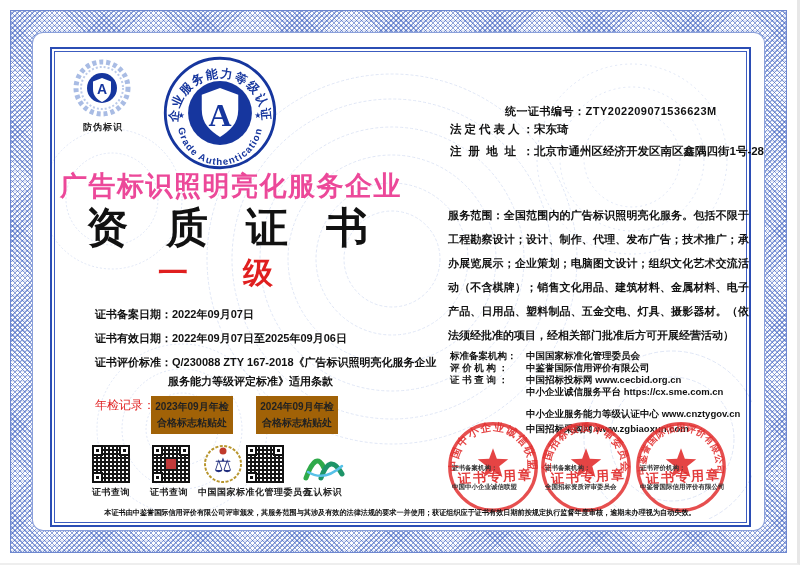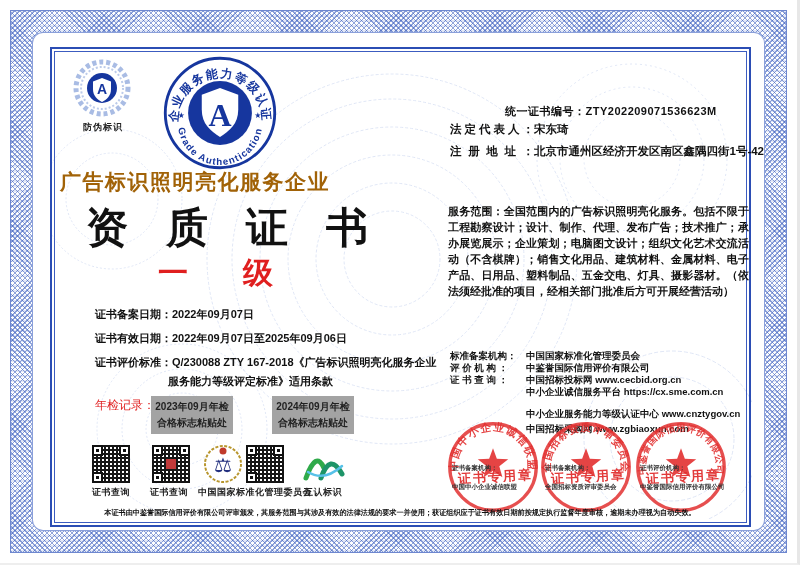--- a/index.html
+++ b/index.html
@@ -27,32 +27,32 @@
 
   
   .certno { left:505px; top:62px; font-size:11px; font-weight:bold; color:#111; letter-spacing:.5px;margin-top:42px; }
   .crow { left:450px; font-size:11.5px; font-weight:bold; color:#111; white-space:nowrap; }
   .crow .lbl { display:inline-block; min-width:84px; text-align:justify; text-align-last:justify; }
 
   
   .af-label { left:74px; top:121px; width:58px; text-align:center; font-size:9px; font-weight:bold; color:#222; letter-spacing:1px; }
 
   
-  .title1 { left:60px; top:168px; font-size:21px; font-weight:900; color:#a16207; letter-spacing:1.5px; white-space:nowrap; }
+  .title1 { left:60px; top:168px; font-size:27px; font-weight:900; color:#ec4899; letter-spacing:1.5px; white-space:nowrap; }
   .title2 { left:86px; top:200px; font-size:42px; font-weight:900; color:#111; letter-spacing:38px; white-space:nowrap; }
   .grade  { left:158px; top:253px; font-size:30px; font-weight:900; color:#e01f1f; letter-spacing:55px; white-space:nowrap; }
 
   
-  .scope { left:448px; top:203px; width:301px; font-size:11px; font-weight:bold; color:#111; line-height:16px; text-align:justify; }
+  .scope { left:448px; top:203px; width:301px; font-size:11px; font-weight:bold; color:#111; line-height:24px; text-align:justify; }
 
   
   .drow { left:95px; font-size:11px; font-weight:bold; color:#111; white-space:nowrap; }
   .drow2 { left:168px; font-size:11px; font-weight:bold; color:#111; white-space:nowrap; }
   .annual-label { left:95px; top:397px; font-size:12px; font-weight:normal; color:#e01f1f; }
-  .ybox { top:396px; width:82px; height:38px; background:#a3a3a3; color:#222; font-size:10px; font-weight:bold; text-align:center; line-height:16px; padding-top:3px; }
+  .ybox { top:396px; width:82px; height:38px; background:#a16207; color:#222; font-size:10px; font-weight:bold; text-align:center; line-height:16px; padding-top:3px; }
 
   
   .qr { width:38px; height:38px; position:absolute; background:
       repeating-linear-gradient(0deg,#161616 0 2px,transparent 2px 4px),
       repeating-linear-gradient(90deg,#161616 0 2px,#fff 2px 4px); }
   .fp { position:absolute; width:11px; height:11px; border:2px solid #111; background:#fff; }
   .fp::after { content:""; position:absolute; inset:2px; background:#111; }
   .fp.tl { left:0; top:0; } .fp.tr { right:0; top:0; } .fp.bl { left:0; bottom:0; }
   .qr-center { position:absolute; inset:14px; background:#c23a3a; }
   .rowlabel { top:486px; font-size:9px; font-weight:bold; color:#222; white-space:nowrap; letter-spacing:.5px; }
@@ -135,21 +135,21 @@
     <path d="M50 28 L66 34 V47 C66 60 58 66 50 71 C42 66 34 60 34 47 V34 Z" fill="#fff"></path>
     <text x="50" y="61" font-size="28" font-weight="bold" fill="#16369e" text-anchor="middle" font-family="Liberation Serif, serif">A</text>
   </svg>
 
   <div class="abs certno">统一证书编号：ZTY202209071536623M</div>
 
   <div class="abs crow" style="top:122px;">
     <span class="lbl">法定代表人：</span><span>宋东琦</span>
   </div>
   <div class="abs crow" style="top:144px;">
-    <span class="lbl">注册地址：</span><span>北京市通州区经济开发区南区鑫隅四街1号-42</span>
+    <span class="lbl">注册地址：</span><span>北京市通州区经济开发区南区鑫隅四街1号-28</span>
   </div>
 
   <div class="abs title1">广告标识照明亮化服务企业</div>
   <div class="abs title2">资质证书</div>
   <div class="abs grade">一级</div>
 
   <div class="abs scope">服务范围：全国范围内的广告标识照明亮化服务。包括不限于工程勘察设计；设计、制作、代理、发布广告；技术推广；承办展览展示；企业策划；电脑图文设计；组织文化艺术交流活动（不含棋牌）；销售文化用品、建筑材料、金属材料、电子产品、日用品、塑料制品、五金交电、灯具、摄影器材。（依法须经批准的项目，经相关部门批准后方可开展经营活动）</div>
 
   <div class="abs drow" style="top:307px;">
     <span>证书备案日期：</span><span>2022年09月07日</span>
@@ -160,21 +160,21 @@
   <div class="abs drow" style="top:355px;">
     <span>证书评价标准：</span><span>Q/230088 ZTY 167-2018《广告标识照明亮化服务企业</span>
   </div>
   <div class="abs drow2" style="top:374px;">服务能力等级评定标准》适用条款</div>
 
   <div class="abs annual-label">年检记录：</div>
   <div class="abs ybox" style="left:151px;">
     <div>2023年09月年检</div>
     <div>合格标志粘贴处</div>
   </div>
-  <div class="abs ybox" style="left:256px;margin-left:16px;">
+  <div class="abs ybox" style="left:256px;">
     <div>2024年09月年检</div>
     <div>合格标志粘贴处</div>
   </div>
 
   <div class="qr" style="left:92px;top:445px;">
     <div class="fp tl"></div>
       <div class="fp tr"></div>
       <div class="fp bl"></div>
   </div>
   <div class="qr" style="left:152px;top:445px;">

